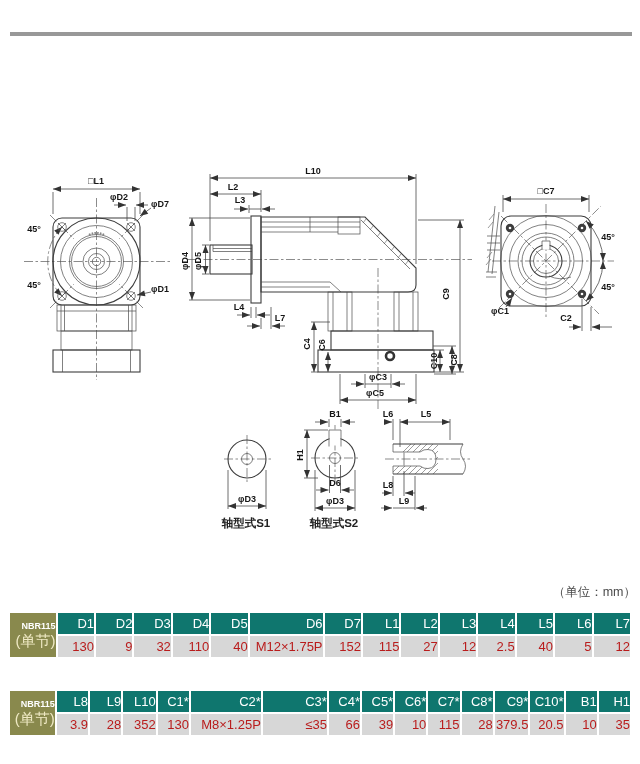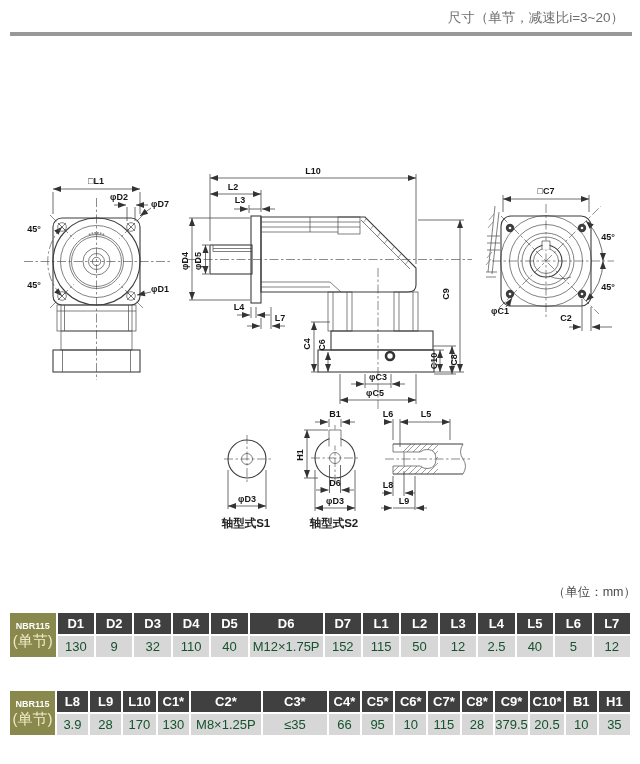--- a/index.html
+++ b/index.html
@@ -7,43 +7,42 @@
         font-family:"Liberation Sans","DejaVu Sans",sans-serif;}
   .subtitle{position:absolute;top:9px;right:16px;font-size:13.5px;color:#6e6e6e;}
   .rule{position:absolute;top:32px;left:10px;width:622px;height:3.5px;background:#989898;}
   .title{position:absolute;top:39px;right:8px;font-size:27px;font-weight:bold;color:#8c8c8c;letter-spacing:0px;}
   .unit-note{position:absolute;top:584px;right:4px;font-size:12.5px;color:#4a4a4a;}
   .drawing-svg{position:absolute;top:0;left:0;}
 
   .tbl{position:absolute;left:8px;right:8px;}
   .tbl-1{top:611px;} .tbl-2{top:689px;}
   .tbl table{border-collapse:separate;border-spacing:2px;width:100%;table-layout:fixed;}
-  .tbl th,.tbl td{text-align:center;vertical-align:middle;padding:0;height:21px;
+  .tbl th,.tbl td{text-align:right;vertical-align:middle;padding:0;height:21px;
       font-size:13px;overflow:hidden;white-space:nowrap;}
-  .tbl th{background:#404040;color:#ffffff;font-weight:bold;}
-  .tbl td{background:#d7d7d7;color:#14532d;font-weight:normal;}
+  .tbl th{background:#0f766e;color:#ffffff;font-weight:normal;}
+  .tbl td{background:#d7d7d7;color:#b91c1c;font-weight:normal;}
   .tbl th.lbl{background:#89894d;font-weight:normal;line-height:1.15;}
   .lbl .l1{font-size:9px;font-weight:bold;color:#fff;}
   .lbl .l2{font-size:15px;color:#efe9c4;}
 
   
   .ol{fill:none;stroke:#3d3d3d;stroke-width:1.1;}
   .th{fill:none;stroke:#4a4a4a;stroke-width:0.7;}
   .dim{fill:none;stroke:#4a4a4a;stroke-width:0.8;}
   .cl{fill:none;stroke:#5a5a5a;stroke-width:0.7;stroke-dasharray:9 2.5 2.5 2.5;}
   .hatch{stroke:#5a5a5a;stroke-width:0.6;}
   text.dl{font:bold 9px "Liberation Sans","DejaVu Sans",sans-serif;fill:#161616;}
   text.cap{font:bold 11.5px "Liberation Sans","DejaVu Sans",sans-serif;fill:#222;}
 </style>
 </head>
 <body>
 
 <div class="page">
 
-  <div class="subtitle">尺寸（单节，减速比i=3~20）</div>
   <div class="rule"></div>
 
   <svg class="drawing-svg" width="640" height="580" viewBox="0 0 640 580">
     <defs>
       <marker id="ae" markerUnits="userSpaceOnUse" markerWidth="9" markerHeight="7" refX="8.5" refY="3.5" orient="auto">
         <path d="M0.5,0.5 L8.5,3.5 L0.5,6.5 Z" fill="#333"></path>
       </marker>
       <marker id="as" markerUnits="userSpaceOnUse" markerWidth="9" markerHeight="7" refX="0.5" refY="3.5" orient="auto">
         <path d="M8.5,0.5 L0.5,3.5 L8.5,6.5 Z" fill="#333"></path>
       </marker>
@@ -403,21 +402,21 @@
           </tr>
         <tr>
             <td>130</td>
             <td>9</td>
             <td>32</td>
             <td>110</td>
             <td>40</td>
             <td>M12×1.75P</td>
             <td>152</td>
             <td>115</td>
-            <td>50</td>
+            <td>27</td>
             <td>12</td>
             <td>2.5</td>
             <td>40</td>
             <td>5</td>
             <td>12</td>
           </tr>
       </tbody>
     </table>
   </div>
 
@@ -459,26 +458,26 @@
             <th>C7*</th>
             <th>C8*</th>
             <th>C9*</th>
             <th>C10*</th>
             <th>B1</th>
             <th>H1</th>
           </tr>
         <tr>
             <td>3.9</td>
             <td>28</td>
-            <td>170</td>
+            <td>352</td>
             <td>130</td>
             <td>M8×1.25P</td>
             <td>≤35</td>
             <td>66</td>
-            <td>95</td>
+            <td>39</td>
             <td>10</td>
             <td>115</td>
             <td>28</td>
             <td>379.5</td>
             <td>20.5</td>
             <td>10</td>
             <td>35</td>
           </tr>
       </tbody>
     </table>

